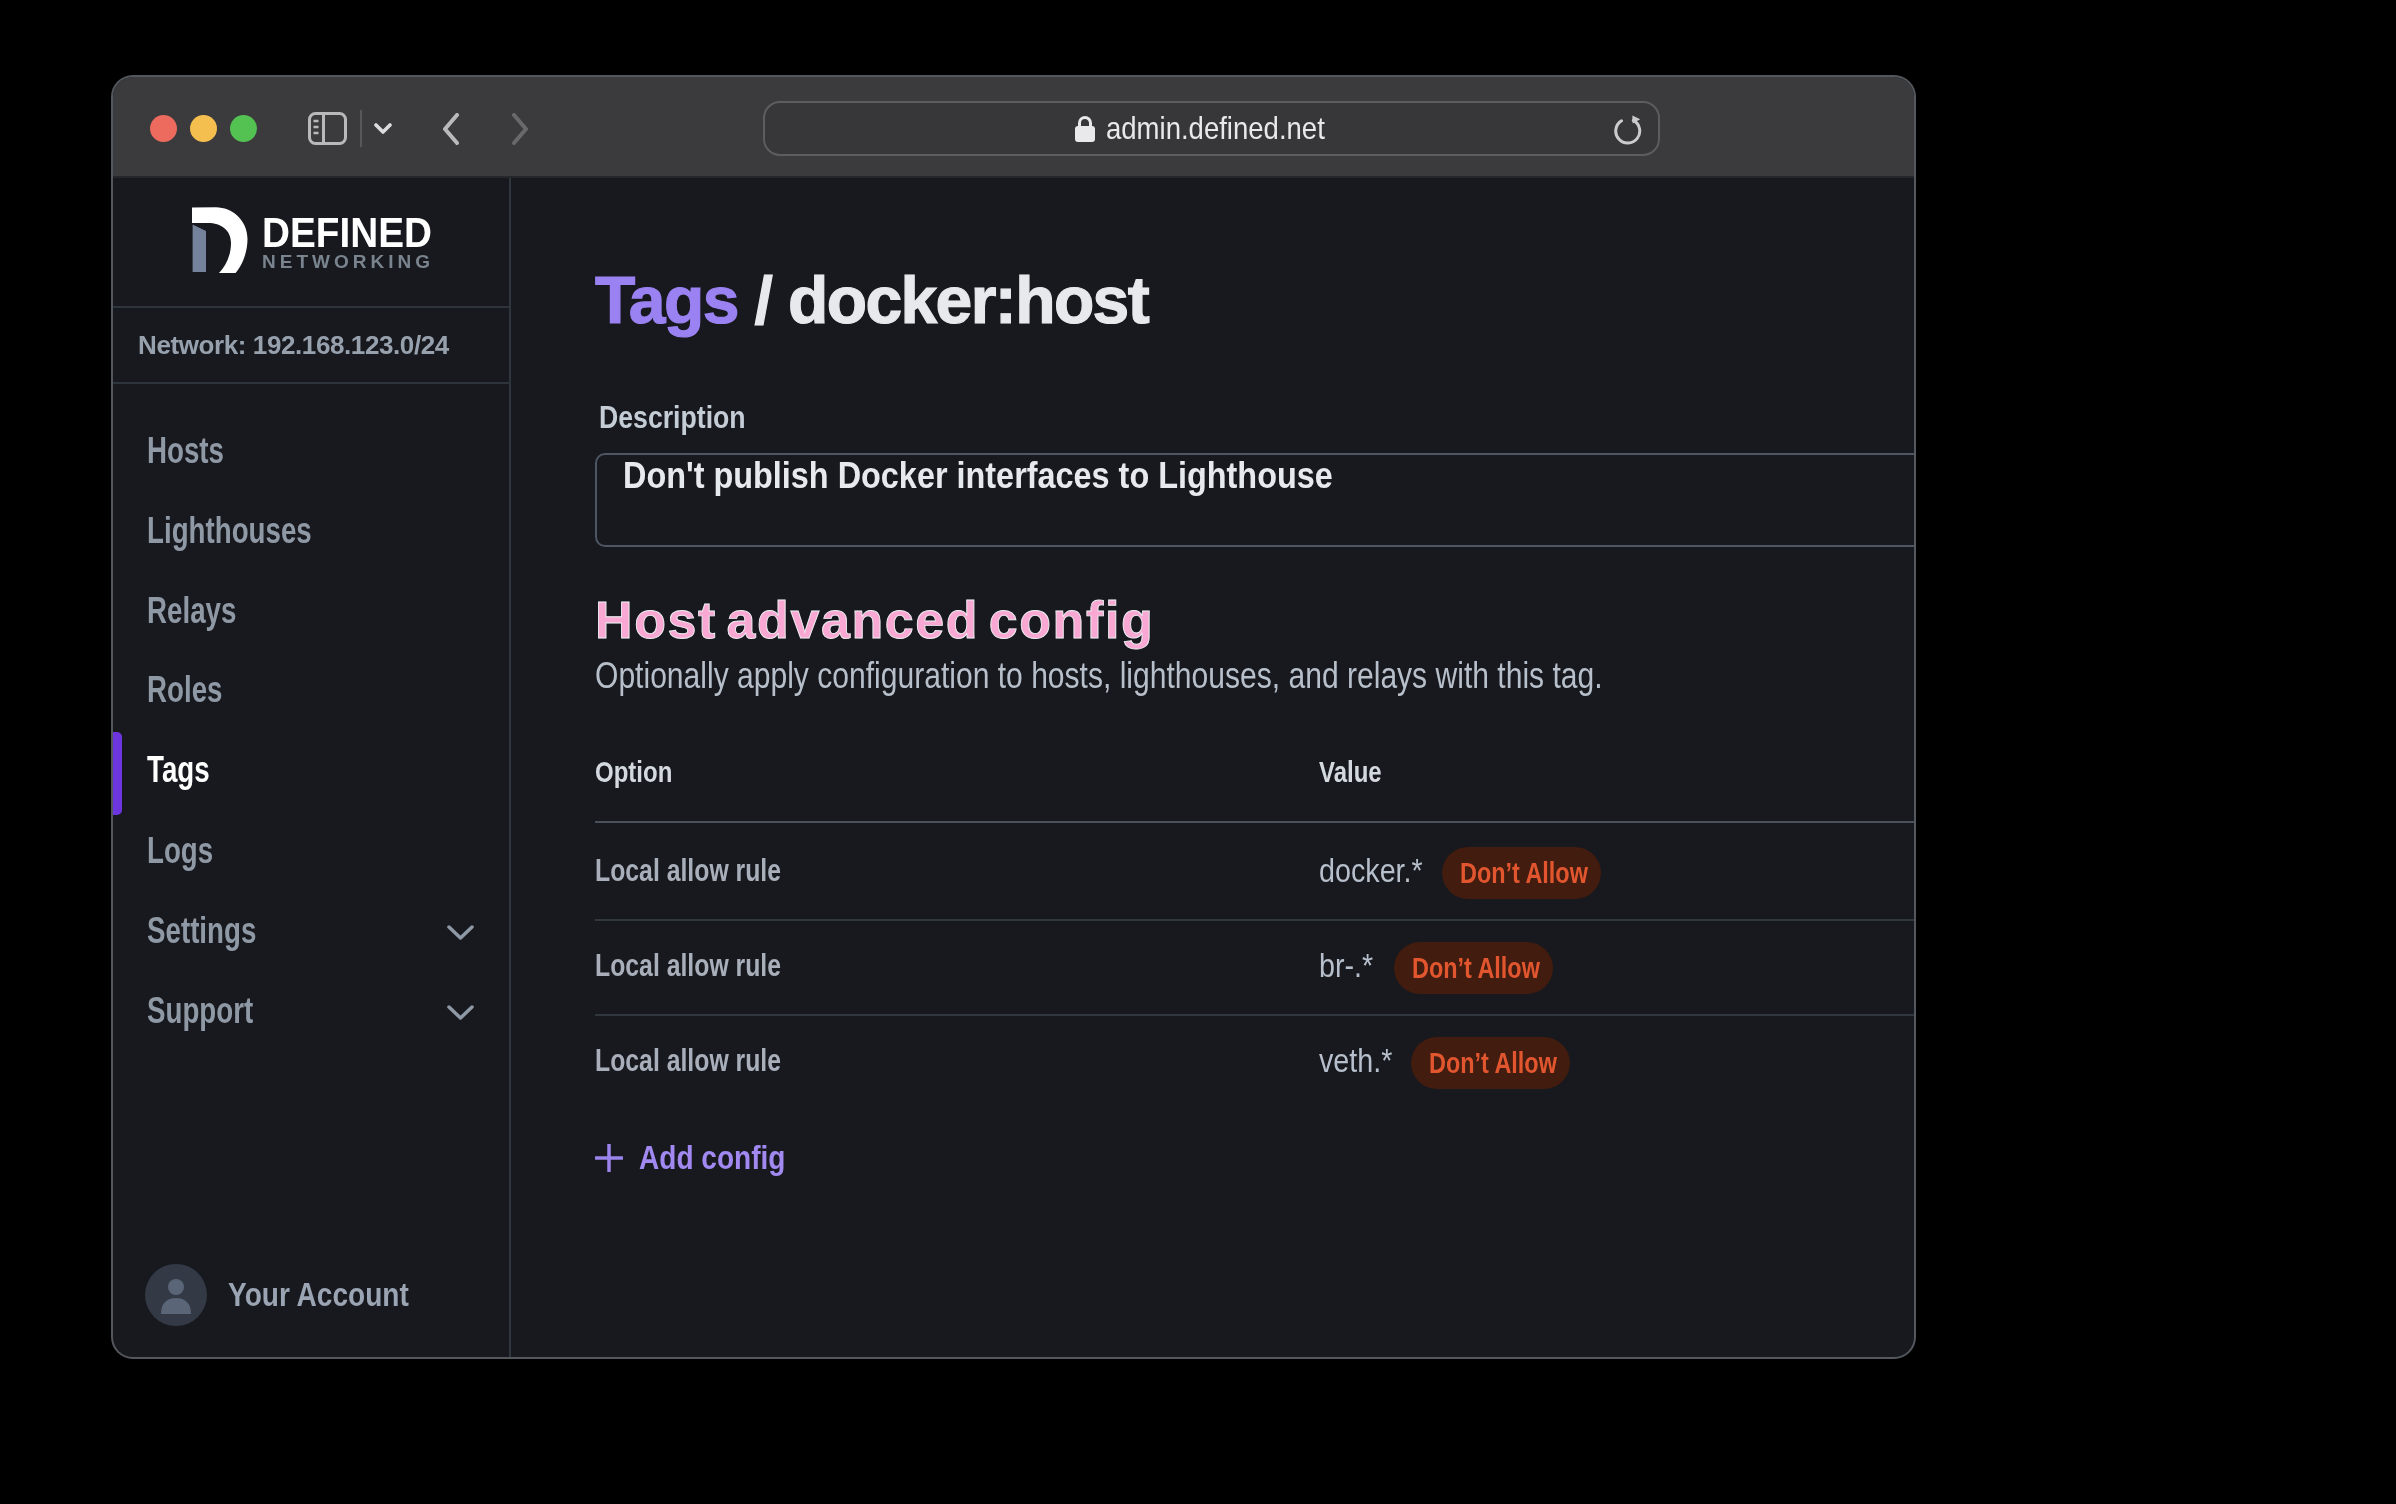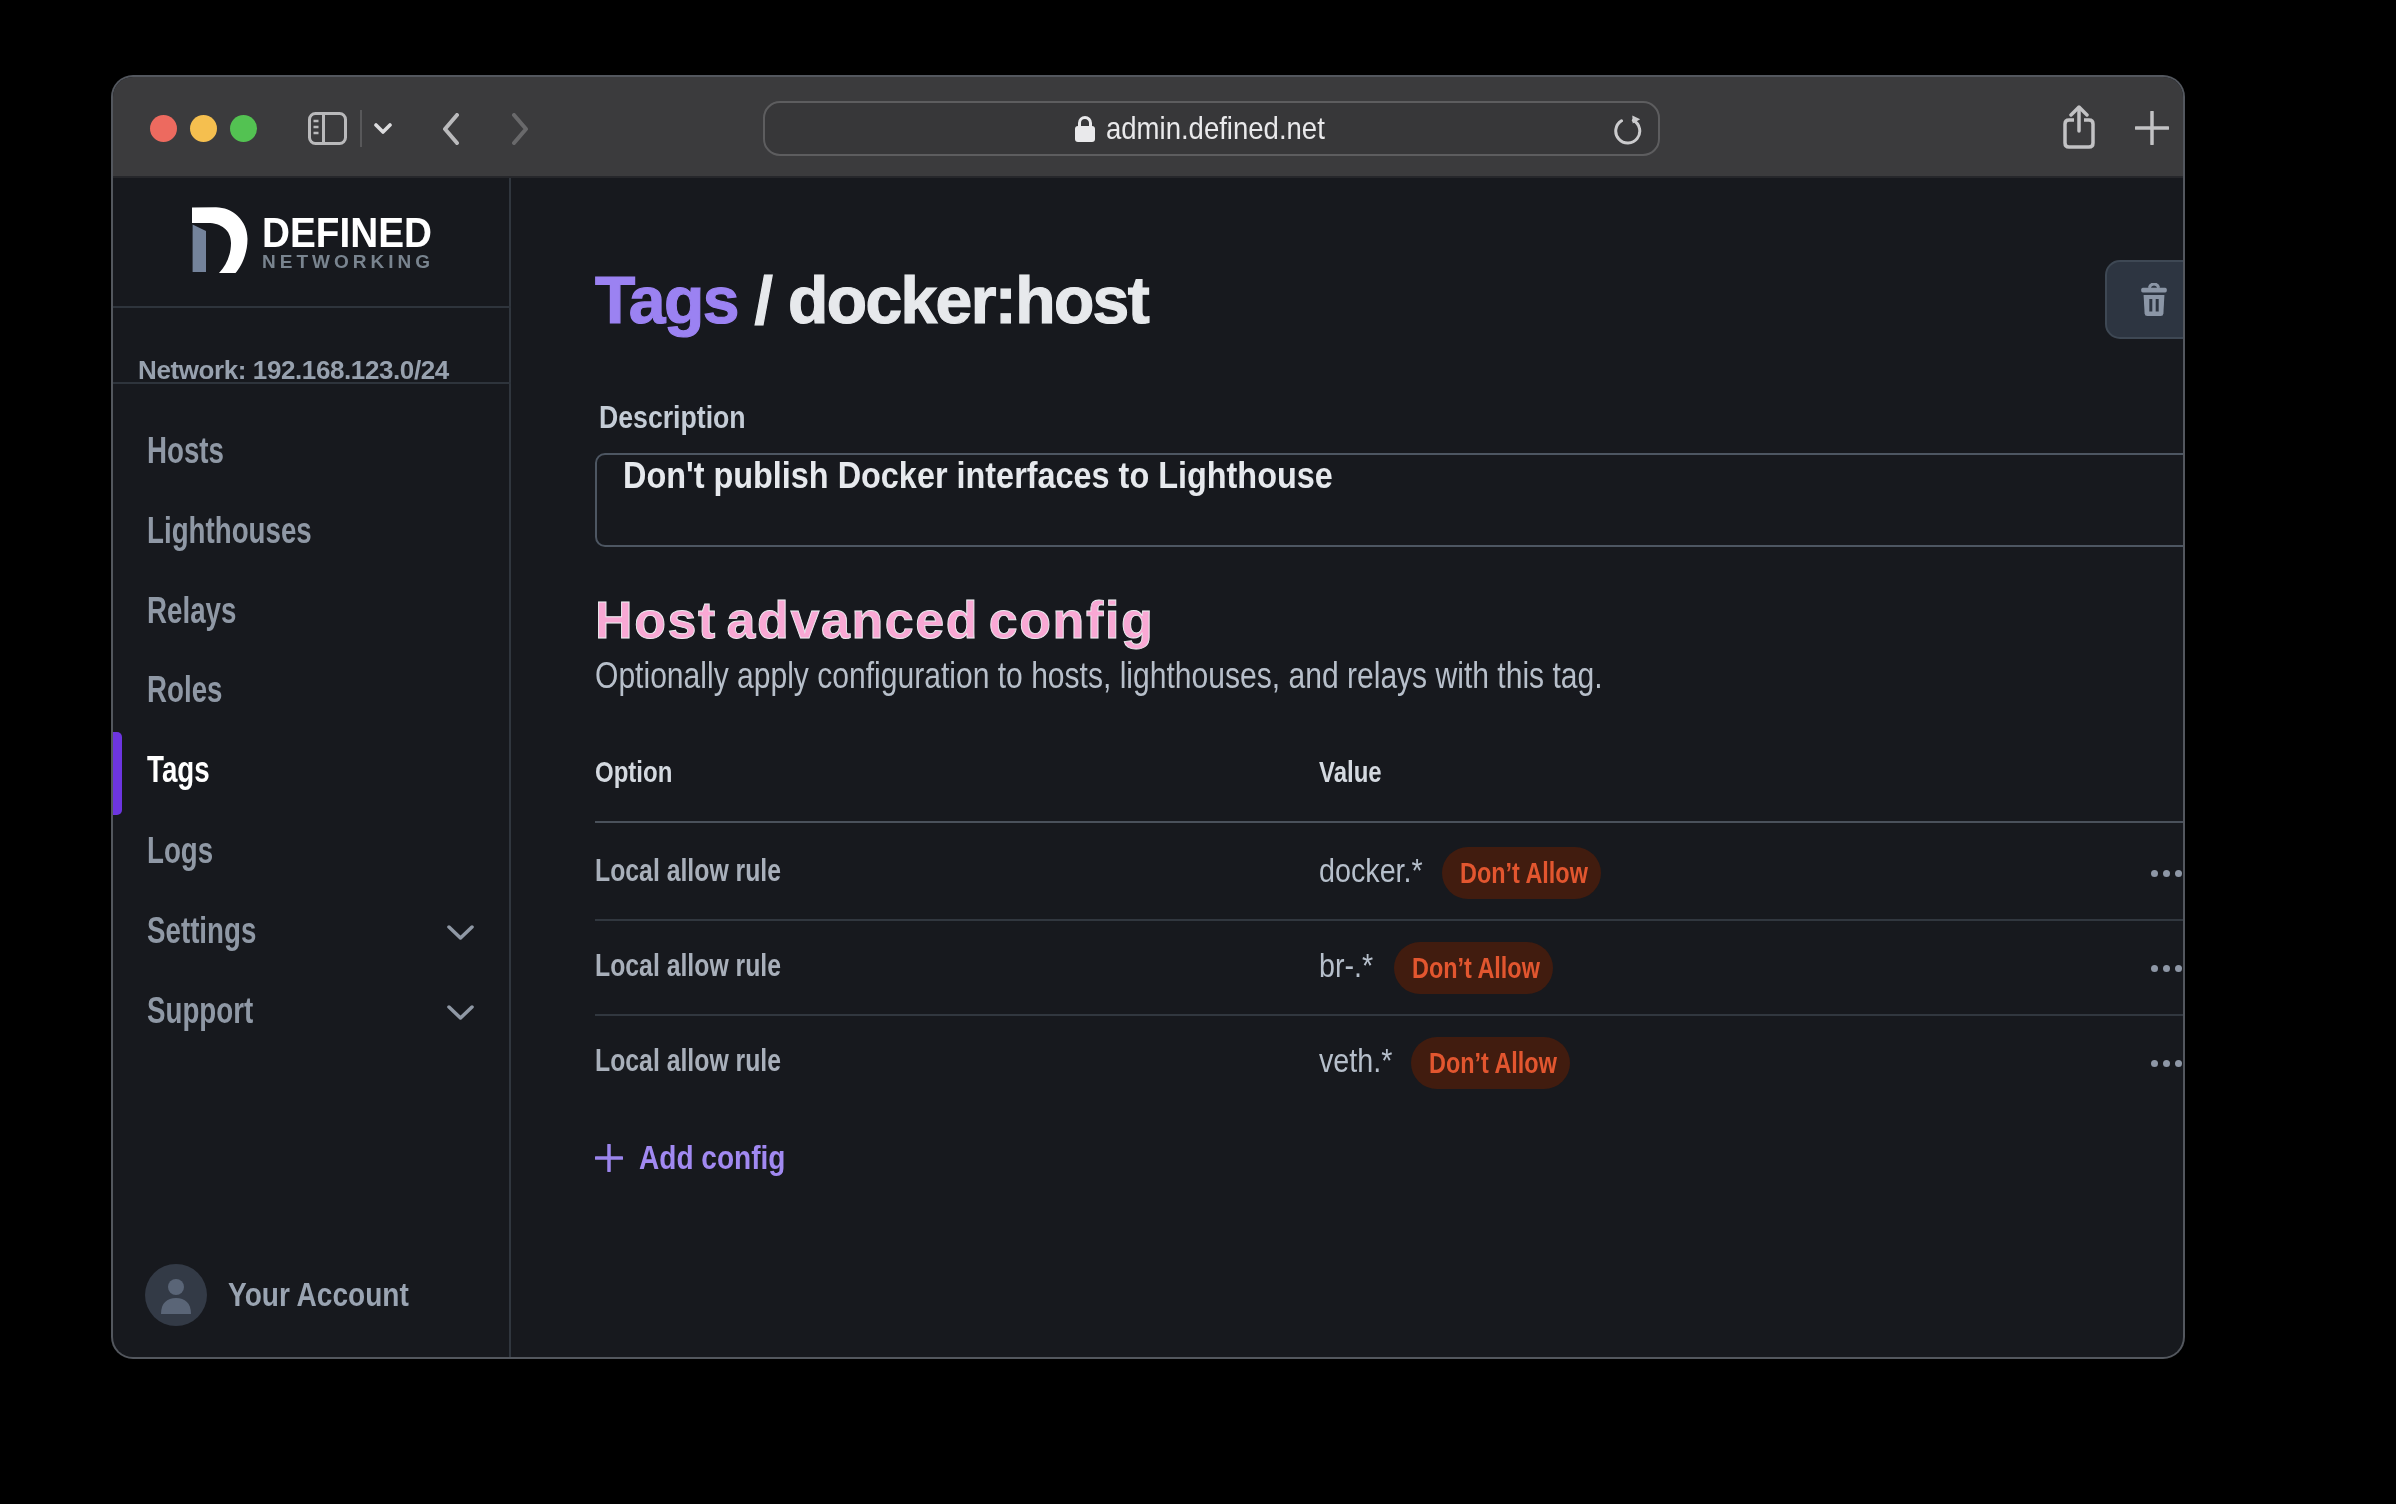--- a/index.html
+++ b/index.html
@@ -1,19 +1,19 @@
 <!DOCTYPE html>
 <html><head>
 <meta charset="utf-8">
 <style>
   * { margin:0; padding:0; box-sizing:border-box; }
   html,body { width:2396px; height:1504px; background:#000; overflow:hidden; }
   body { font-family:"Liberation Sans", sans-serif; }
   .win {
-    position:absolute; left:113px; top:77px; width:2070px; height:1280px;
+    position:absolute; left:113px; top:77px; width:1801px; height:1280px;
     background:#17191e; border-radius:20px;
     box-shadow: 0 0 0 2px #53575e;
     overflow:hidden;
   }
   .toolbar {
     position:absolute; left:0; top:0; width:100%; height:101px;
     background:#3b3b3d;
     border-bottom:2px solid #26272b;
   }
   .dot { position:absolute; border-radius:50%; width:27px; height:27px; top:38px; }
@@ -29,21 +29,21 @@
   }
   .urlbar .grp { display:flex; align-items:center; position:relative; left:6px; }
   .urlbar .txt { margin-left:11px; transform:scaleX(0.86); transform-origin:0 50%; white-space:pre; }
   .reload { position:absolute; right:16px; top:11px; }
   
   .sidebar {
     position:absolute; left:0; top:101px; width:398px; bottom:0;
     border-right:2px solid #30363e;
   }
   .sb-divider { position:absolute; left:0; width:398px; height:2px; background:#2e343c; }
-  .network { position:absolute; left:25px; top:152px; font-size:26px; font-weight:700; color:#97a1ae; letter-spacing:-0.4px;margin-top:25px; }
+  .network { position:absolute; left:25px; top:152px; font-size:26px; font-weight:700; color:#97a1ae; letter-spacing:-0.4px; }
   .nav { position:absolute; left:34px; font-size:36px; font-weight:700; color:#8f98a5;text-align:center; }
   .nav span { display:inline-block; transform:scaleX(0.77); transform-origin:0 50%; white-space:pre; }
   .nav.active { color:#ffffff; }
   .navchev { position:absolute; left:334px; }
   .activebar { position:absolute; left:0; top:554px; width:9px; height:83px; background:#6d35e0; border-radius:0 5px 5px 0; }
   .avatar { position:absolute; left:32px; top:1086px; width:62px; height:62px; border-radius:50%; background:#333a46; }
   .youracct { position:absolute; left:115px; top:1098px; font-size:33px; font-weight:700; color:#9aa4b2; }
   .youracct span { display:inline-block; transform:scaleX(0.85); transform-origin:0 50%; white-space:pre; }
   
   .main { position:absolute; left:398px; top:101px; right:0; bottom:0; }

